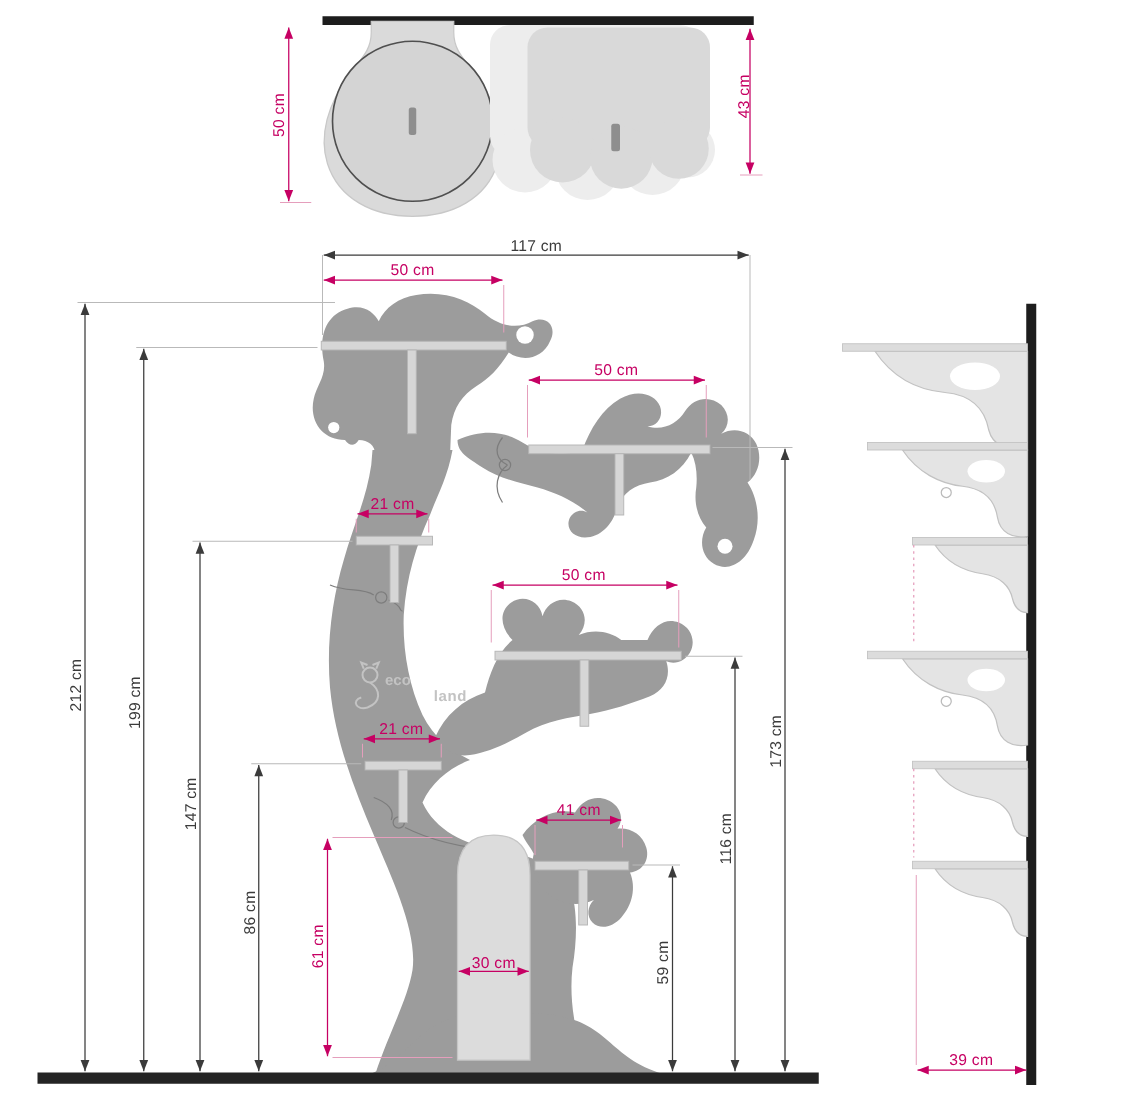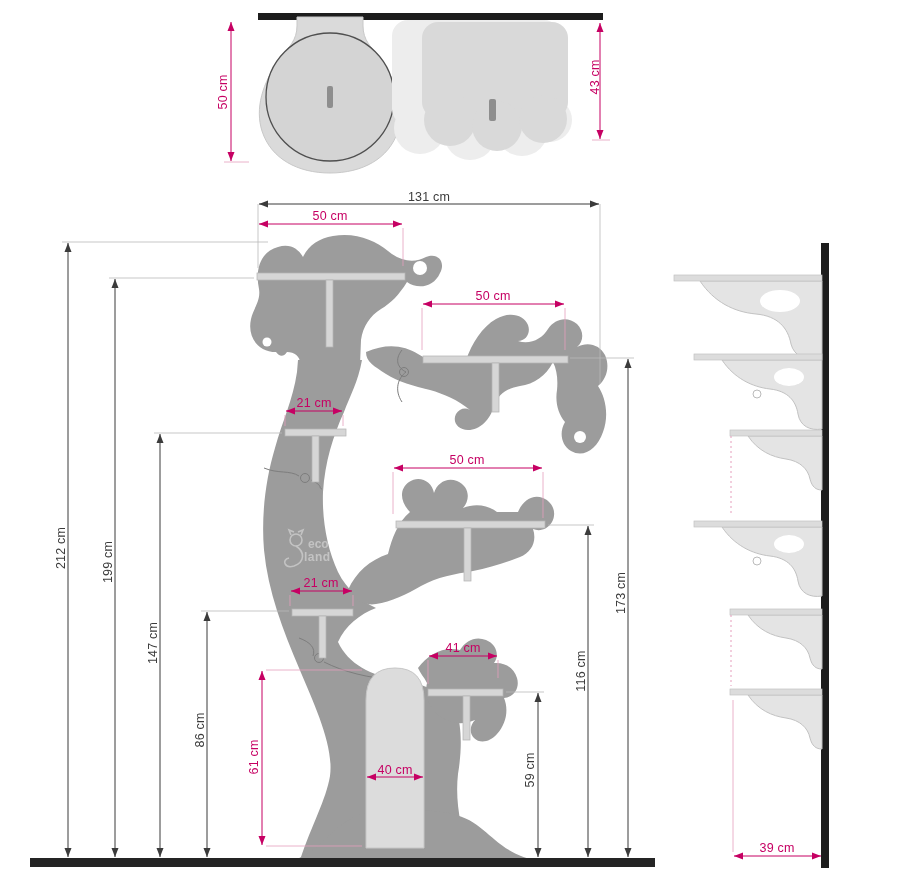--- a/index.html
+++ b/index.html
@@ -5,21 +5,21 @@
   html,body{margin:0;padding:0;background:#ffffff;}
   body{width:900px;height:874px;position:relative;font-family:"Liberation Sans",sans-serif;overflow:hidden;}
   .wrap{position:absolute;left:0;top:0;width:900px;height:874px;}
   svg.draw{position:absolute;left:0;top:0;}
   .dim{position:absolute;font-size:12.5px;font-weight:400;color:#3b3b3b;white-space:nowrap;
        transform:translate(-50%,-50%);letter-spacing:.2px;}
   .dim.rot{transform:translate(-50%,-50%) rotate(-90deg);}
   .dim.pink{color:#c60063;}
   .wm{position:absolute;color:#c3c3c3;font-weight:bold;white-space:nowrap;line-height:1;}
   .wm.l1{font-size:12px;}
-  .wm.l2{font-size:12px;letter-spacing:.5px;}
+  .wm.l2{font-size:12px;letter-spacing:.5px;margin-left:43px;}
 </style>
 </head>
 <body>
 
 <div class="wrap">
 
 <svg class="draw" width="900" height="874" viewBox="0 0 900 874">
   <defs>
     <marker id="aD" markerUnits="userSpaceOnUse" markerWidth="11" markerHeight="9" refX="9.5" refY="4" orient="auto-start-reverse">
       <path d="M0.5,0.5 L9.5,4 L0.5,7.5 Z" fill="#3b3b3b"></path>
@@ -222,37 +222,37 @@
       <line x1="731" y1="615" x2="731" y2="686"></line>
     </g>
 
     <g>
       <line x1="733" y1="700" x2="733" y2="852" stroke="#e59ebc" stroke-width="0.8"></line>
       <line x1="734" y1="856" x2="821" y2="856" stroke="#c60063" stroke-width="1" marker-start="url(#aP)" marker-end="url(#aP)"></line>
     </g>
   </g>
 </svg>
 
-<span class="dim" style="left:429px;top:197px">131 cm</span>
+<span class="dim" style="left:429px;top:197px">117 cm</span>
 <span class="dim rot" style="left:61px;top:548px">212 cm</span>
 <span class="dim rot" style="left:108px;top:562px">199 cm</span>
 <span class="dim rot" style="left:153px;top:643px">147 cm</span>
 <span class="dim rot" style="left:200px;top:730px">86 cm</span>
 <span class="dim rot" style="left:621px;top:593px">173 cm</span>
 <span class="dim rot" style="left:581px;top:671px">116 cm</span>
 <span class="dim rot" style="left:530px;top:770px">59 cm</span>
 
 <span class="dim pink rot" style="left:223px;top:92px">50 cm</span>
 <span class="dim pink rot" style="left:595px;top:77px">43 cm</span>
 <span class="dim pink" style="left:330px;top:216px">50 cm</span>
 <span class="dim pink" style="left:493px;top:296px">50 cm</span>
 <span class="dim pink" style="left:314px;top:403px">21 cm</span>
 <span class="dim pink" style="left:467px;top:460px">50 cm</span>
 <span class="dim pink" style="left:321px;top:583px">21 cm</span>
 <span class="dim pink" style="left:463px;top:648px">41 cm</span>
-<span class="dim pink" style="left:395px;top:770px">40 cm</span>
+<span class="dim pink" style="left:395px;top:770px">30 cm</span>
 <span class="dim pink rot" style="left:254px;top:757px">61 cm</span>
 <span class="dim pink" style="left:777px;top:848px">39 cm</span>
 
 <span class="wm l1" style="left:308px;top:538px">eco</span>
 <span class="wm l2" style="left:304px;top:551px">land</span>
 
 </div>
 
 </body></html>

